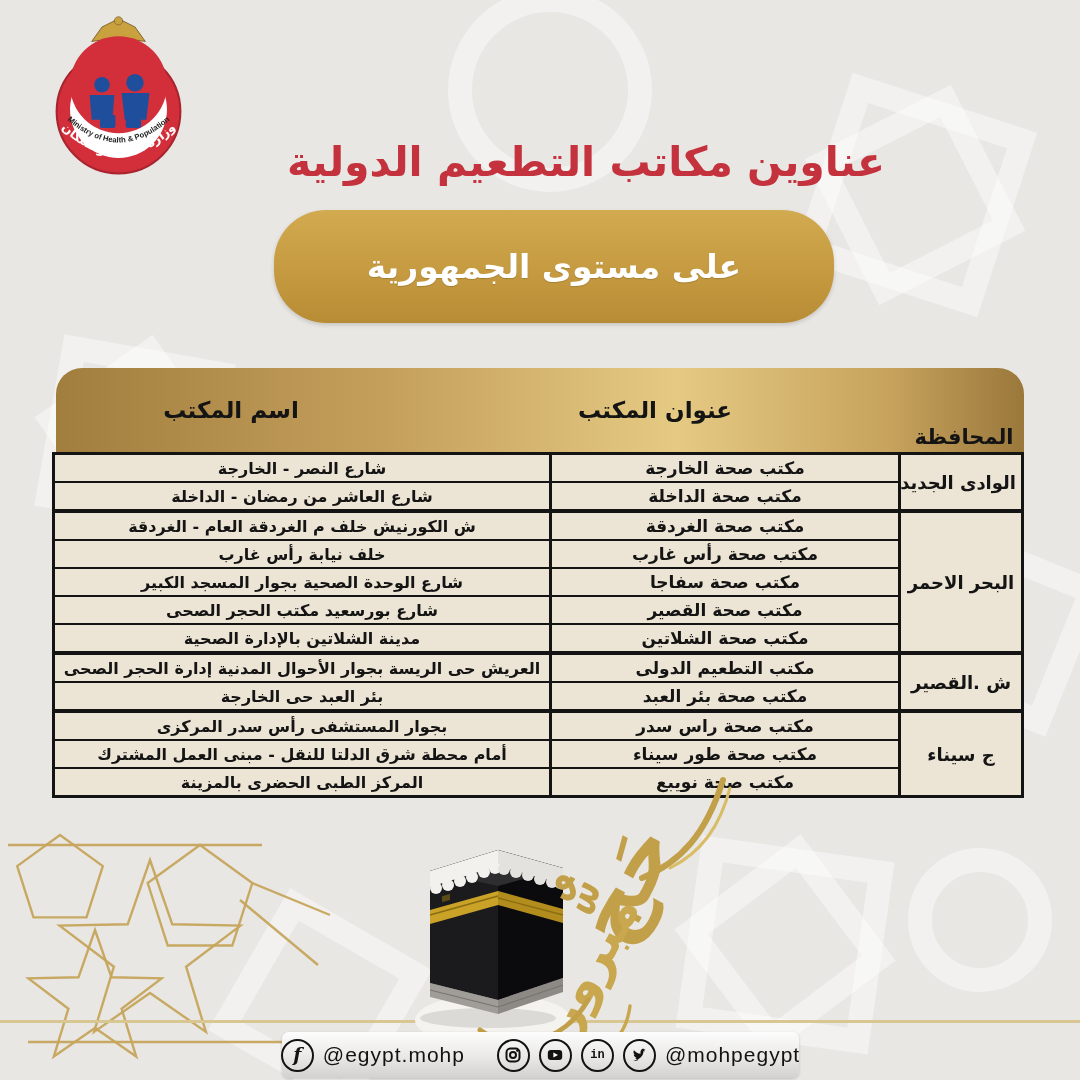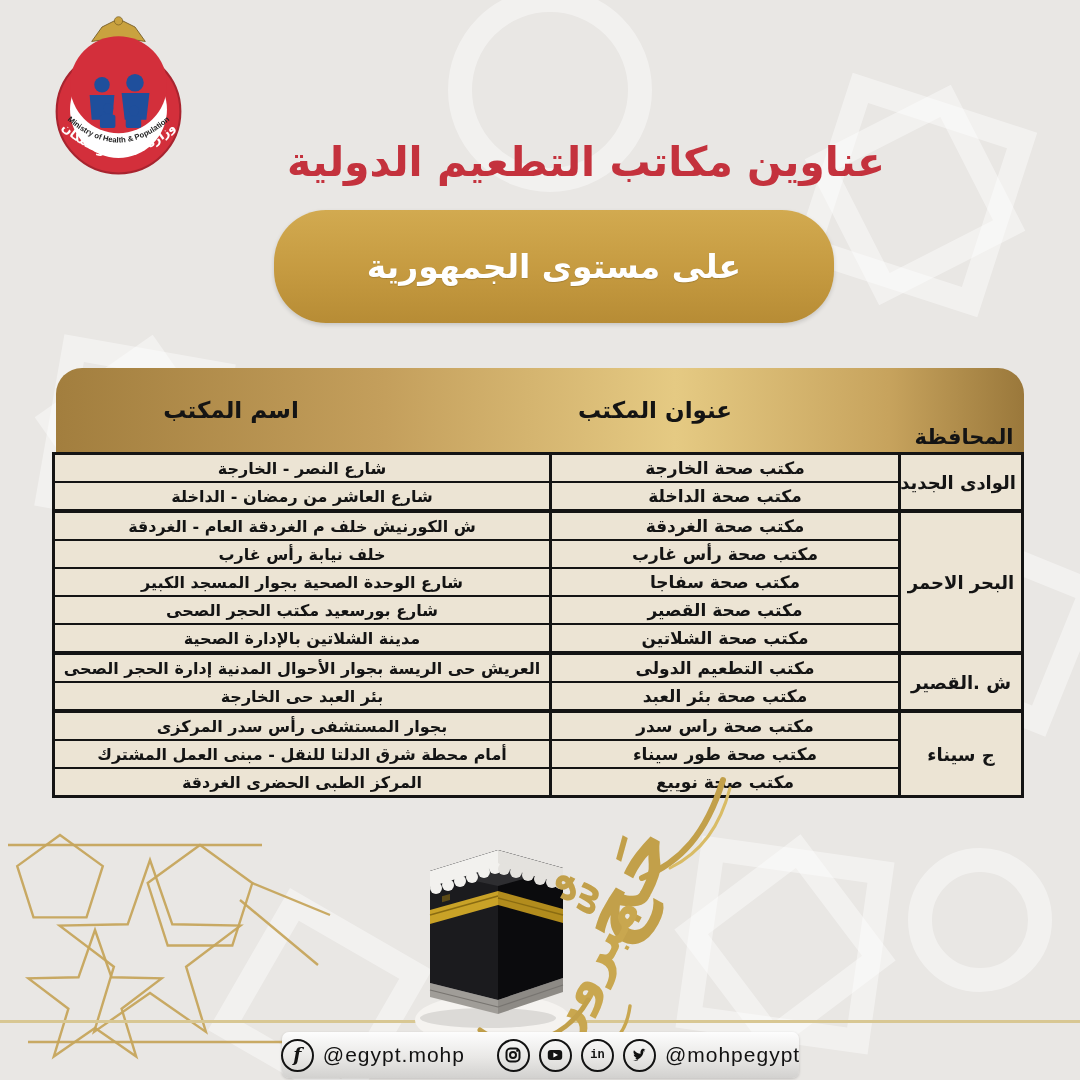--- a/index.html
+++ b/index.html
@@ -178,21 +178,21 @@
             <td class="gov" rowspan="3">ج سيناء</td>
             <td class="name">مكتب صحة راس سدر</td>
             <td class="addr">بجوار المستشفى رأس سدر المركزى</td>
           </tr>
           <tr>
             <td class="name">مكتب صحة طور سيناء</td>
             <td class="addr">أمام محطة شرق الدلتا للنقل  - مبنى العمل المشترك</td>
           </tr>
           <tr>
             <td class="name">مكتب صحة نويبع</td>
-            <td class="addr">المركز الطبى الحضرى الغردقة</td>
+            <td class="addr">المركز الطبى الحضرى بالمزينة</td>
           </tr>
         </tbody>
     </table>
   </div>
 
   <svg id="kaaba-scene" class="abs" width="380" height="270" viewBox="0 0 380 270">
     <ellipse cx="95" cy="252" rx="78" ry="26" fill="#f5f3f0"></ellipse>
     <g>
       <ellipse cx="90" cy="250" rx="68" ry="10" fill="#000000" opacity="0.10"></ellipse>
 

